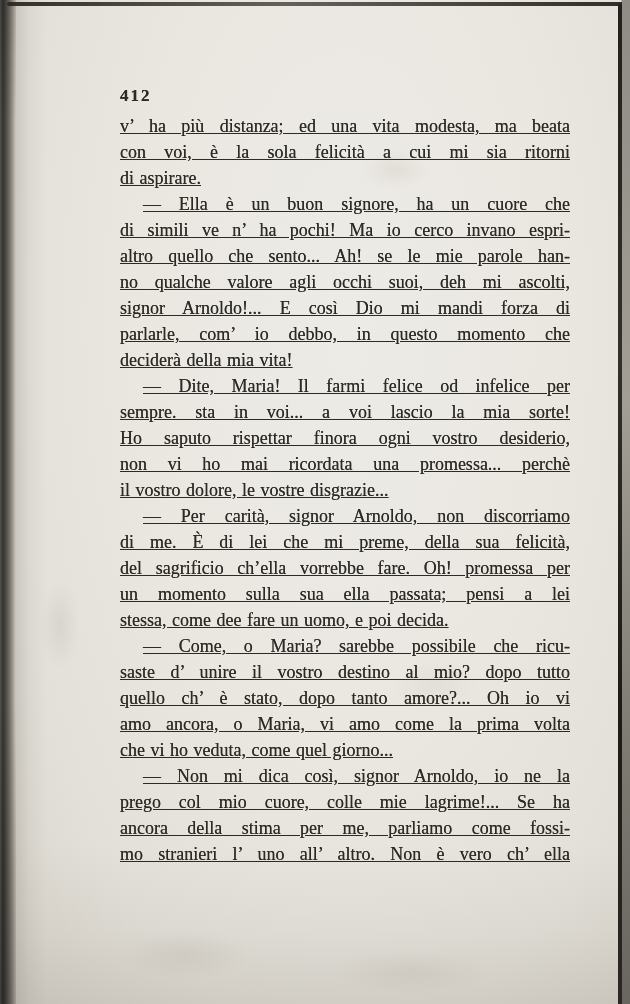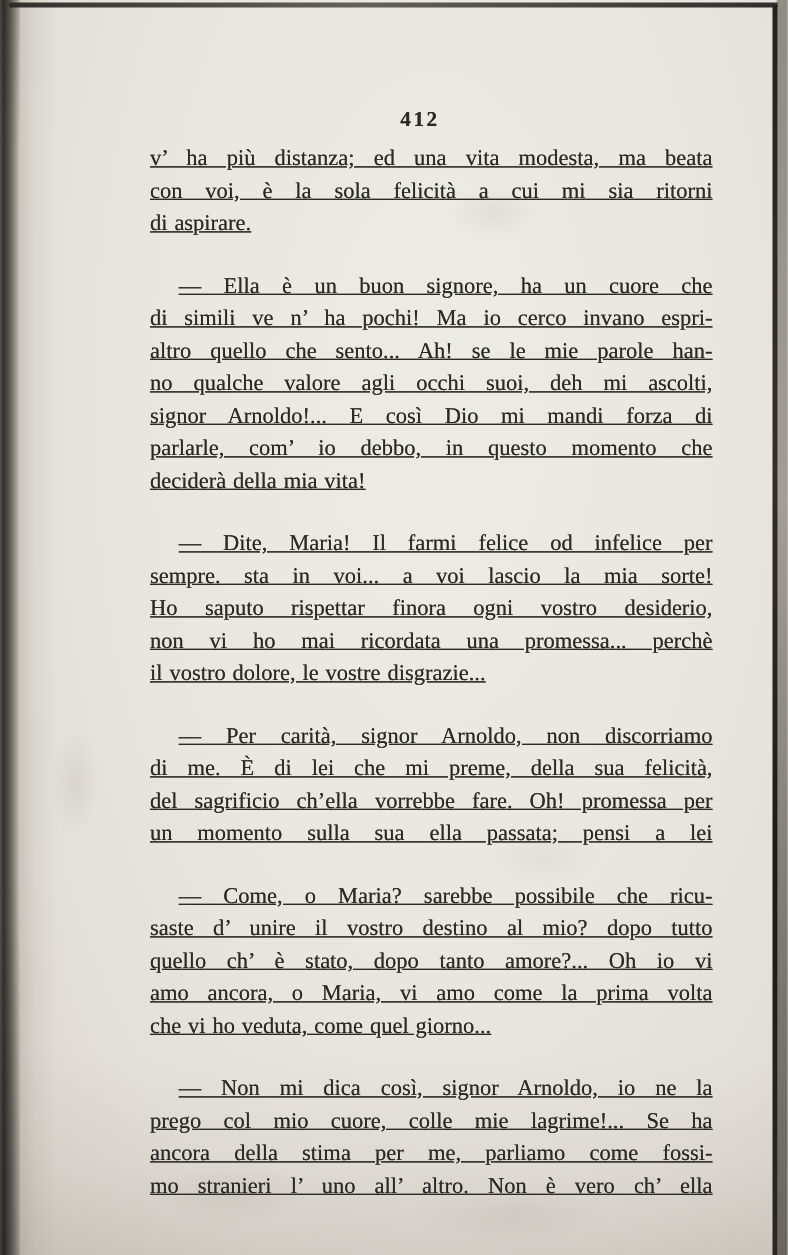--- a/index.html
+++ b/index.html
@@ -114,21 +114,20 @@
     background: radial-gradient(ellipse, rgba(110,104,92,0.10), rgba(110,104,92,0) 70%); }
   
   .text-block {
     position: absolute;
     left: 120px;
     top: 86px;
     width: 450px;
     color: #2c2a25;
   }
   .page-number {
-    text-align: center;
     padding-right: 18px;
     font-size: 17px;
     letter-spacing: 2px;
     margin-bottom: 7px;
     font-weight: bold;
     text-shadow: 0 0 0.4px rgba(44, 42, 37, 0.85);
   }
   .line {
     height: 26px;
     line-height: 26px;
@@ -142,21 +141,20 @@
     text-align: justify;
   }
   .line.j::after {
     content: "";
     display: inline-block;
     width: 100%;
     height: 0;
   }
   .line.indent {
     text-indent: 23px;
-    margin-top: 24px;
   }
 </style>
 </head>
 <body>
 
 <div class="scan-page">
   <div class="paper"></div>
 
   <div class="paper-vignette-left"></div>
   <div class="paper-vignette-bottom"></div>
@@ -187,20 +185,21 @@
         <div class="line">deciderà della mia vita!</div>
         <div class="line j indent">— Dite, Maria! Il farmi felice od infelice per</div>
         <div class="line j">sempre. sta in voi... a voi lascio la mia sorte!</div>
         <div class="line j">Ho saputo rispettar finora ogni vostro desiderio,</div>
         <div class="line j">non vi ho mai ricordata una promessa... perchè</div>
         <div class="line">il vostro dolore, le vostre disgrazie...</div>
         <div class="line j indent">— Per carità, signor Arnoldo, non discorriamo</div>
         <div class="line j">di me. È di lei che mi preme, della sua felicità,</div>
         <div class="line j">del sagrificio ch’ella vorrebbe fare. Oh! promessa per</div>
         <div class="line j">un momento sulla sua ella passata; pensi a lei</div>
+        <div class="line">stessa, come dee fare un uomo, e poi decida.</div>
         <div class="line j indent">— Come, o Maria? sarebbe possibile che ricu-</div>
         <div class="line j">saste d’ unire il vostro destino al mio? dopo tutto</div>
         <div class="line j">quello ch’ è stato, dopo tanto amore?... Oh io vi</div>
         <div class="line j">amo ancora, o Maria, vi amo come la prima volta</div>
         <div class="line">che vi ho veduta, come quel giorno...</div>
         <div class="line j indent">— Non mi dica così, signor Arnoldo, io ne la</div>
         <div class="line j">prego col mio cuore, colle mie lagrime!... Se ha</div>
         <div class="line j">ancora della stima per me, parliamo come fossi-</div>
         <div class="line j">mo stranieri l’ uno all’ altro. Non è vero ch’ ella</div>
       </div>

